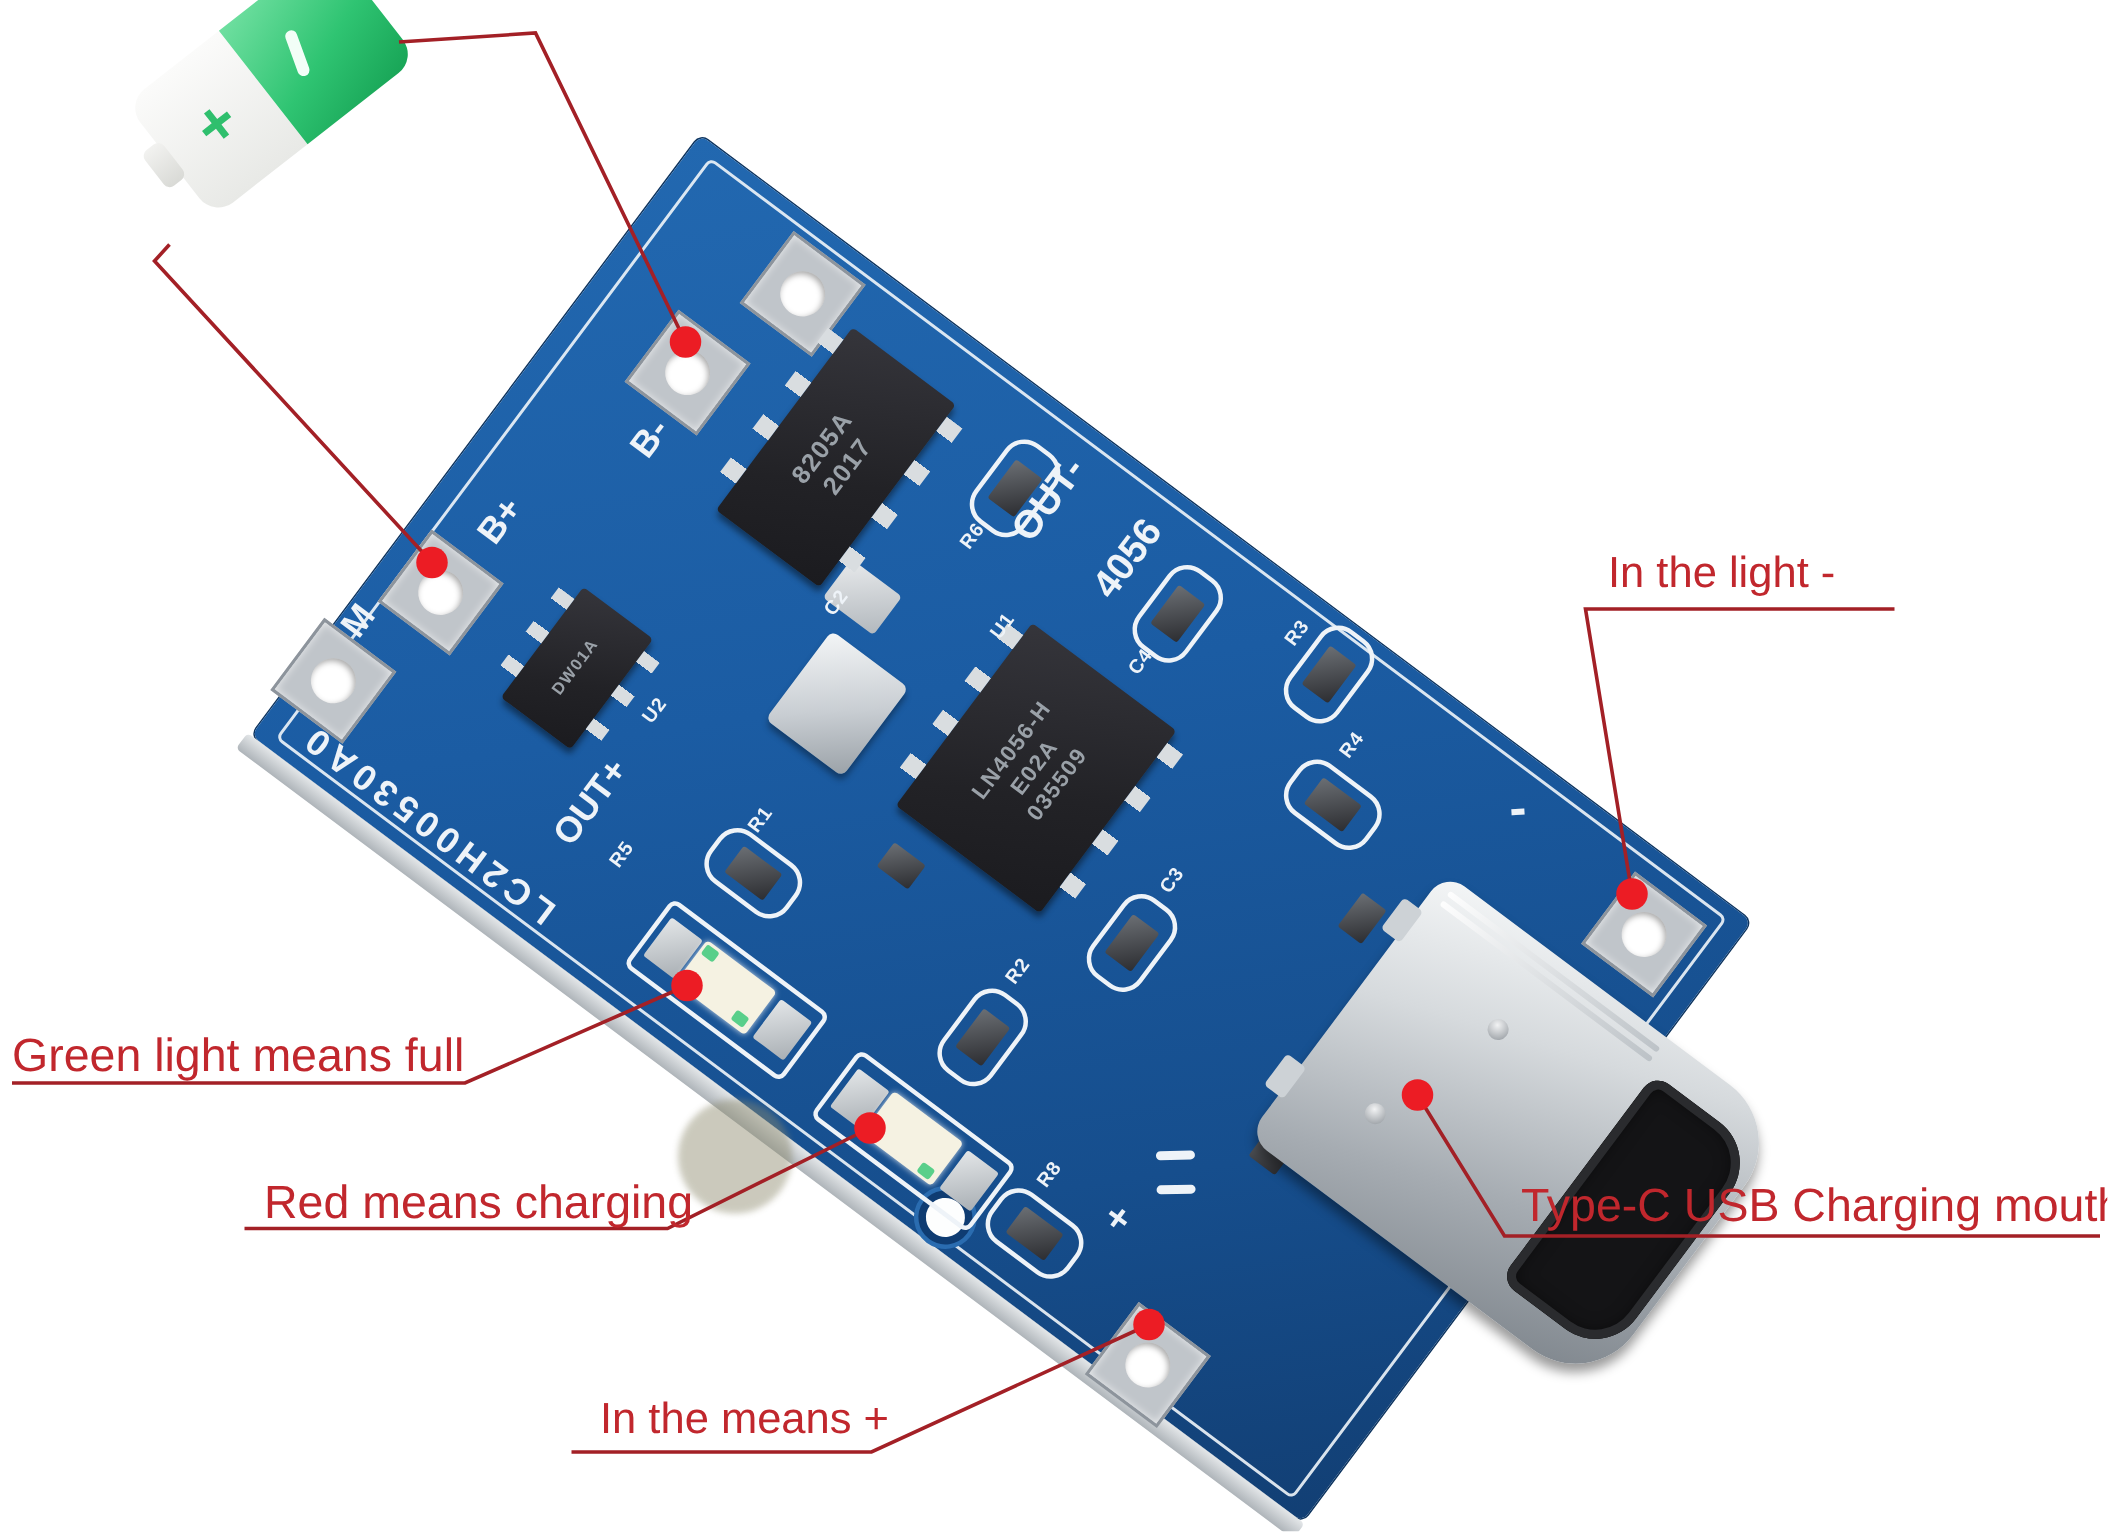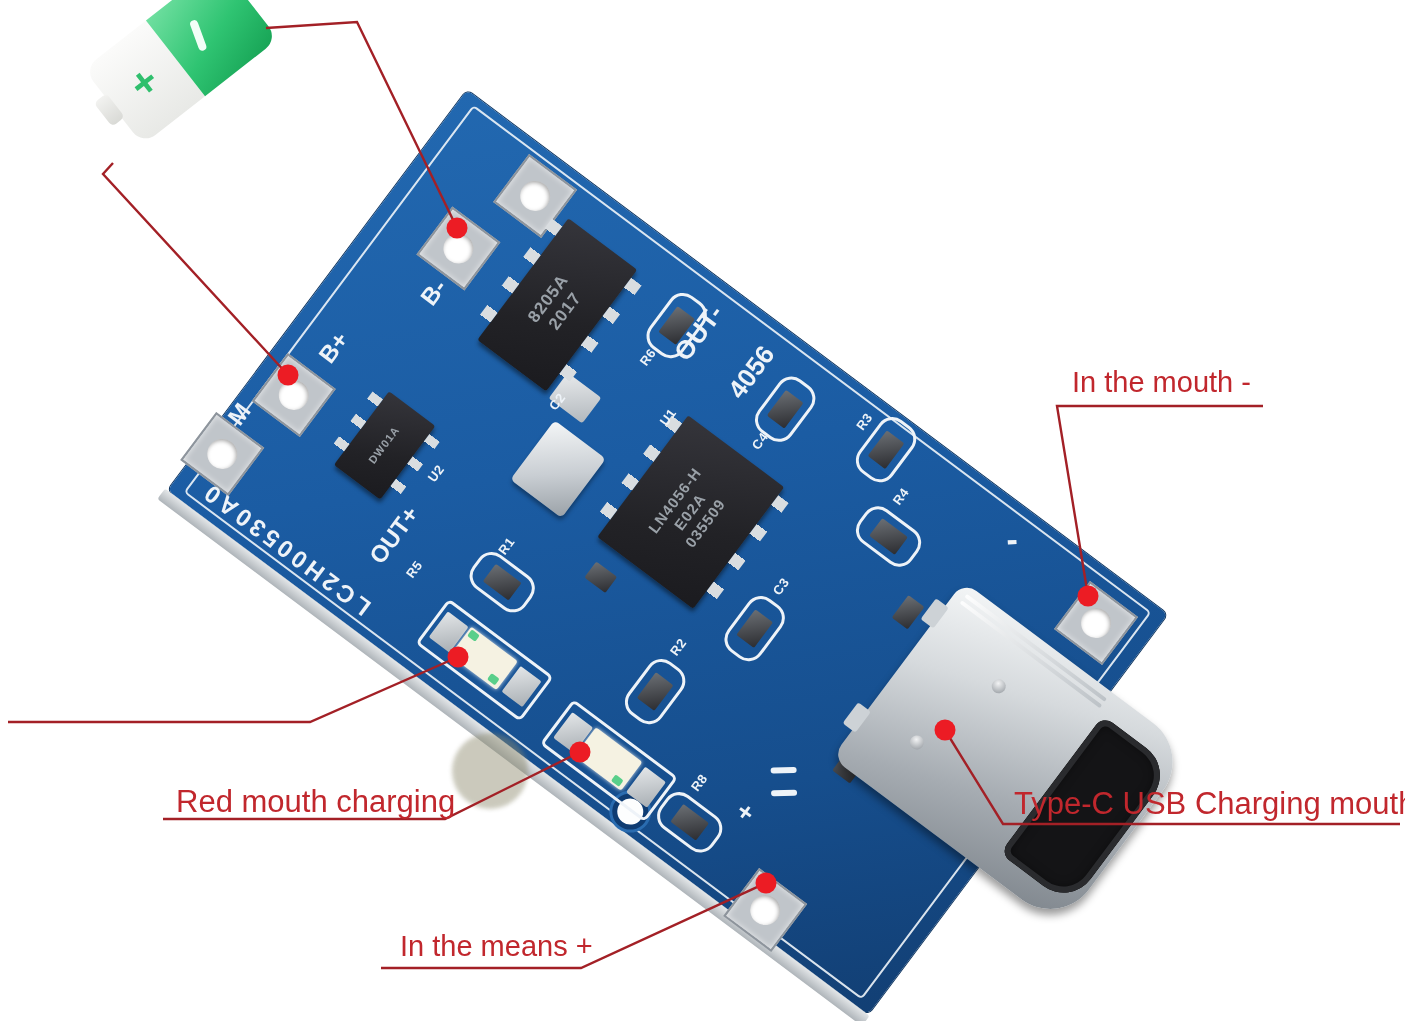--- a/index.html
+++ b/index.html
@@ -251,17 +251,18 @@
       <circle cx="457" cy="228" r="10.5"></circle>
       <circle cx="288" cy="375" r="10.5"></circle>
       <circle cx="1088" cy="596" r="10.5"></circle>
       <circle cx="458" cy="657" r="10.5"></circle>
       <circle cx="580" cy="752" r="10.5"></circle>
       <circle cx="945" cy="730" r="10.5"></circle>
       <circle cx="766" cy="883" r="10.5"></circle>
     </g>
   </svg>
 
-  <div class="lbl" style="left:1072px;top:366px;font-size:29px;">In the mouth -</div>
-  <div class="lbl" style="left:176px;top:784px;">Red mouth charging</div>
+  <div class="lbl" style="left:1072px;top:366px;font-size:29px;">In the light -</div>
+  <div class="lbl" style="left:8px;top:686px;">Green light means full</div>
+  <div class="lbl" style="left:176px;top:784px;">Red means charging</div>
   <div class="lbl" style="left:400px;top:930px;font-size:29px;">In the means +</div>
   <div class="lbl" style="left:1014px;top:786px;">Type-C USB Charging mouth</div>
 </div>
 
 </body></html>

